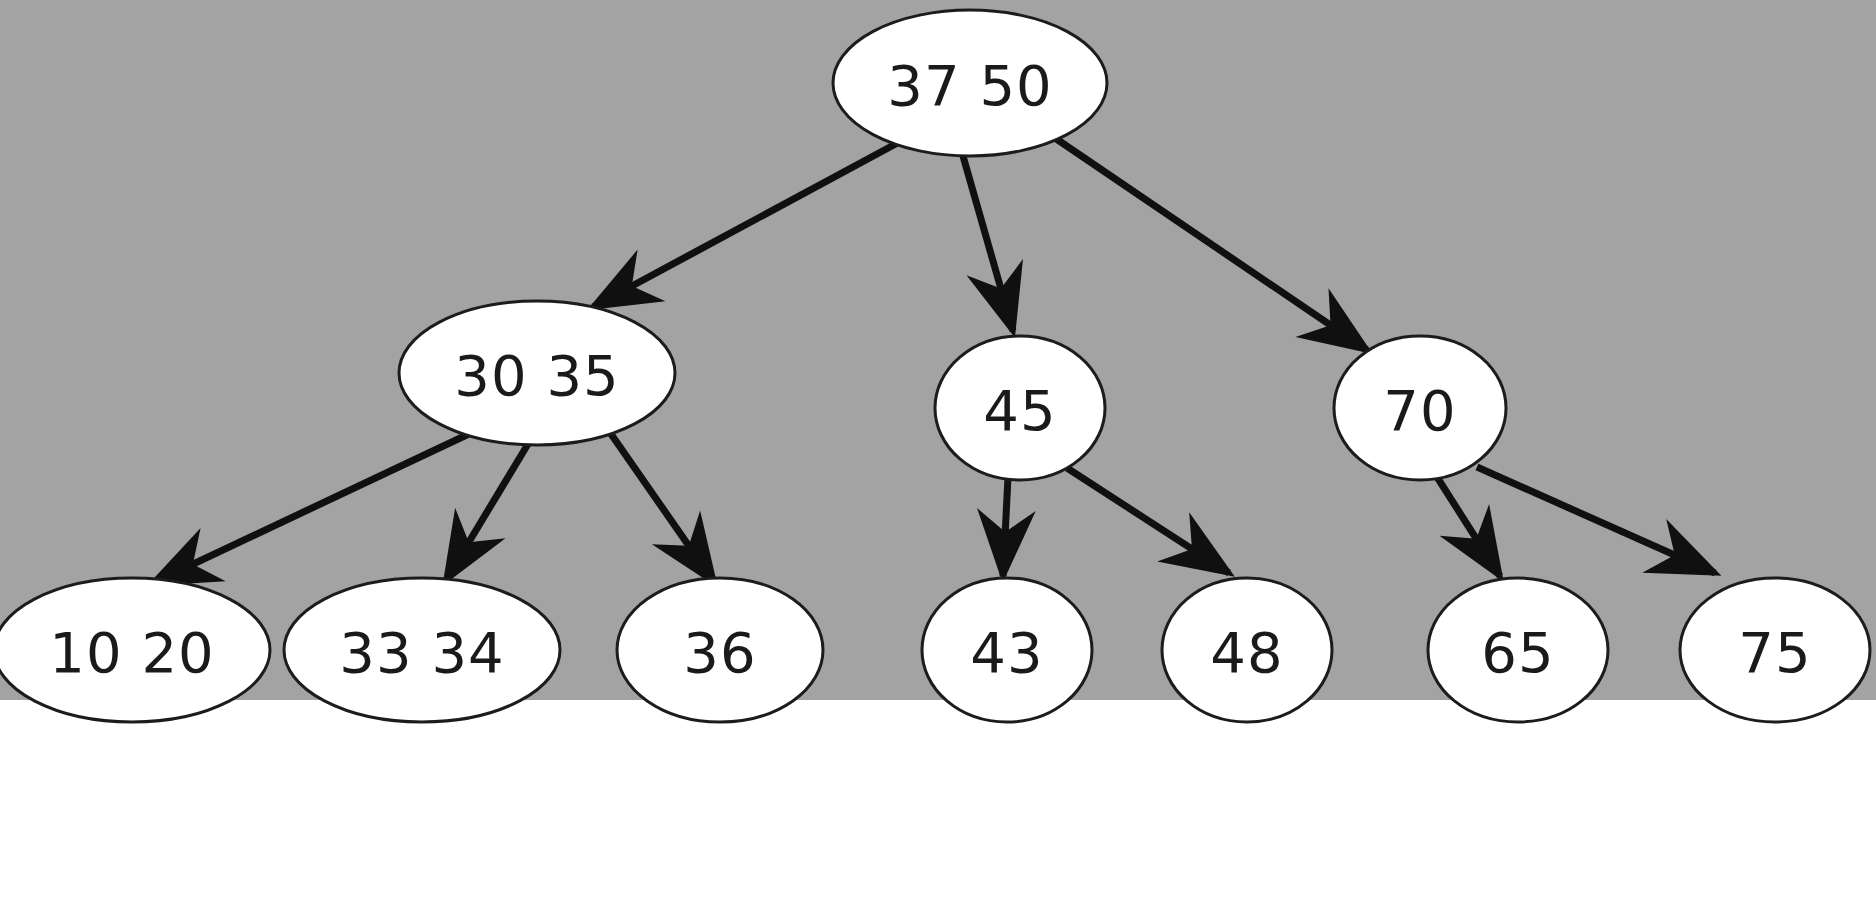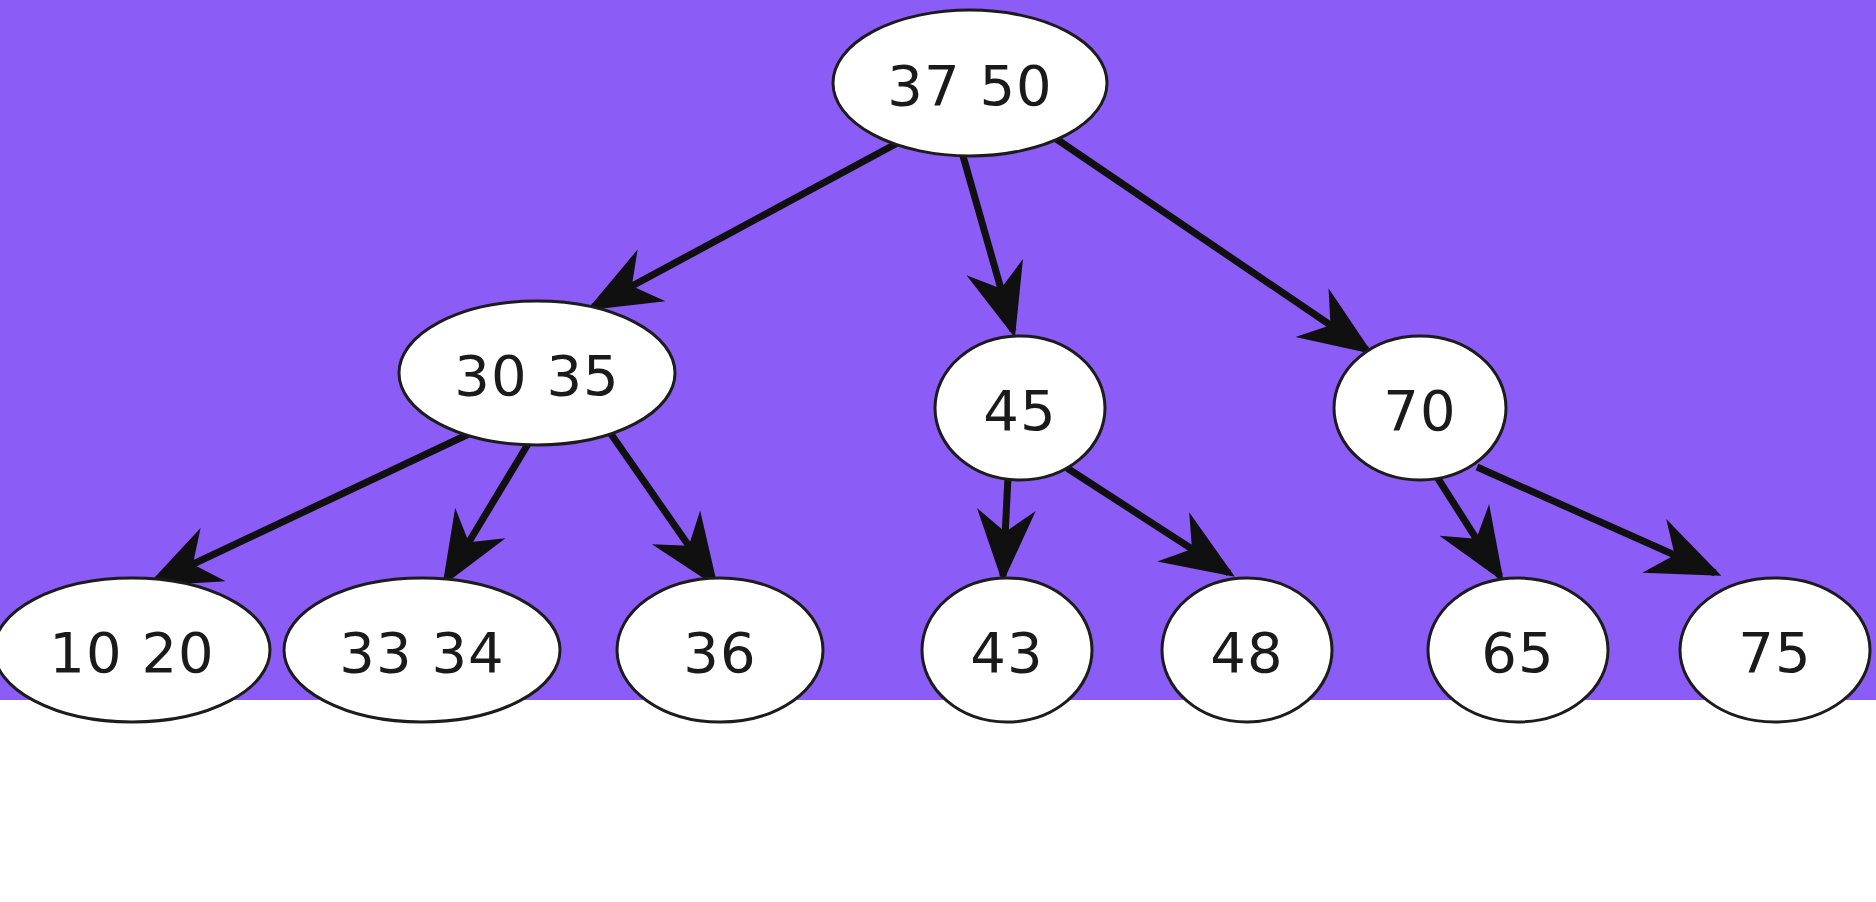--- a/index.html
+++ b/index.html
@@ -11,21 +11,21 @@
   body {
     width: 1876px;
     height: 902px;
     overflow: hidden;
     font-family: "DejaVu Sans", sans-serif;
   }
   #diagram-root {
     position: relative;
     width: 1876px;
     height: 700px;
-    background: #8b5cf6;
+    background: #a3a3a3;
   }
   #tree-svg {
     position: absolute;
     top: 0;
     left: 0;
     width: 1876px;
     height: 902px;
     display: block;
   }
   .node-ellipse {

